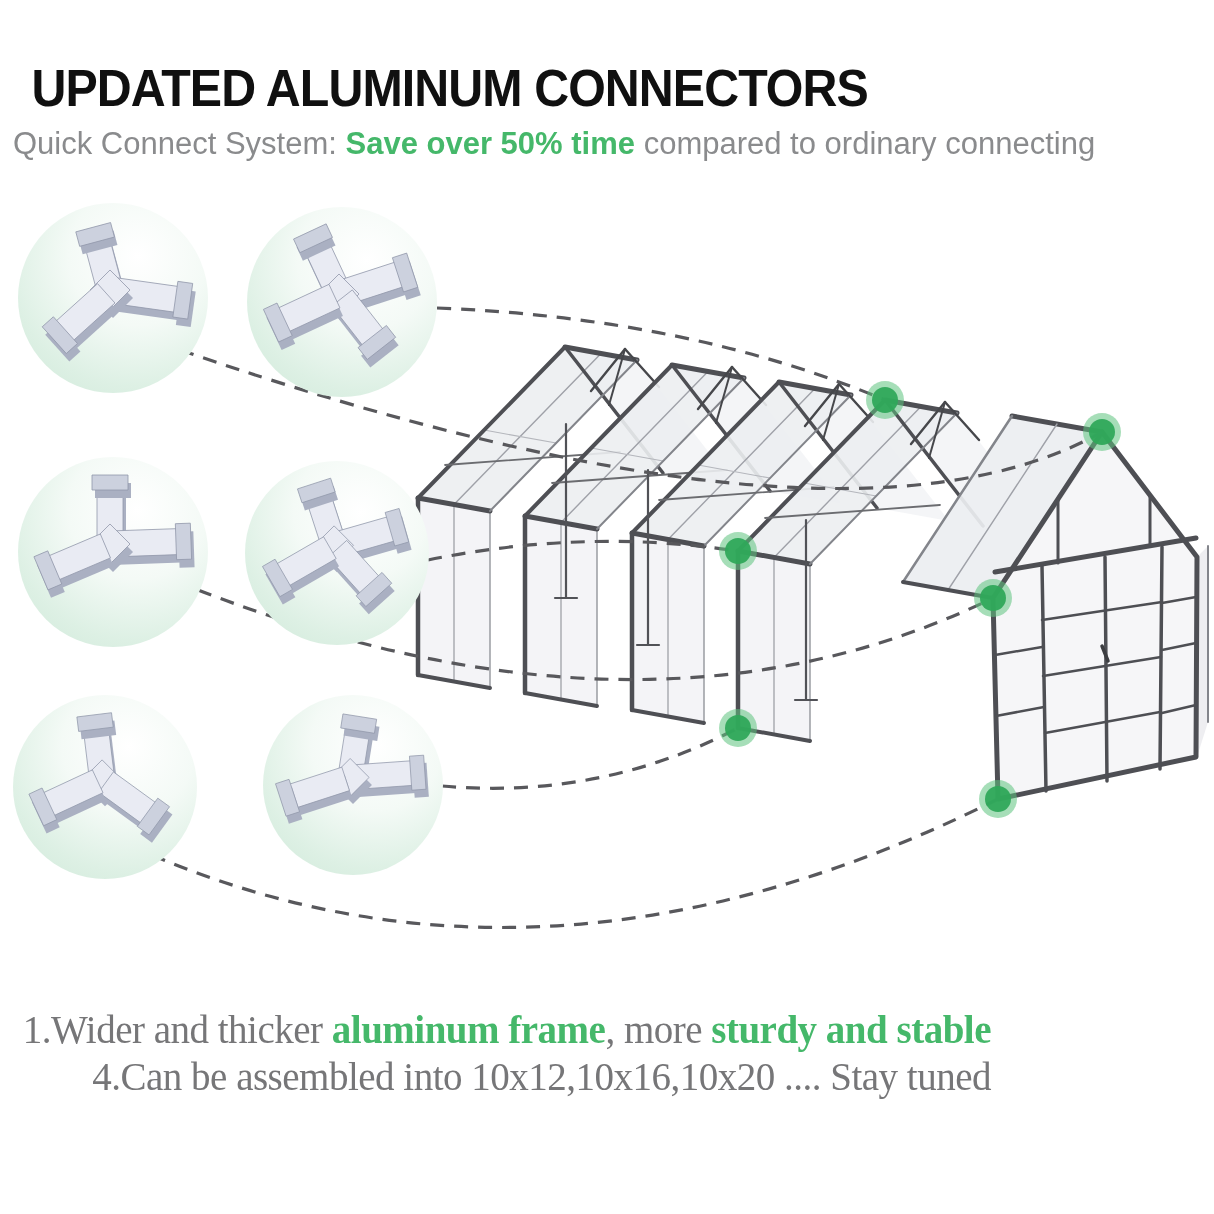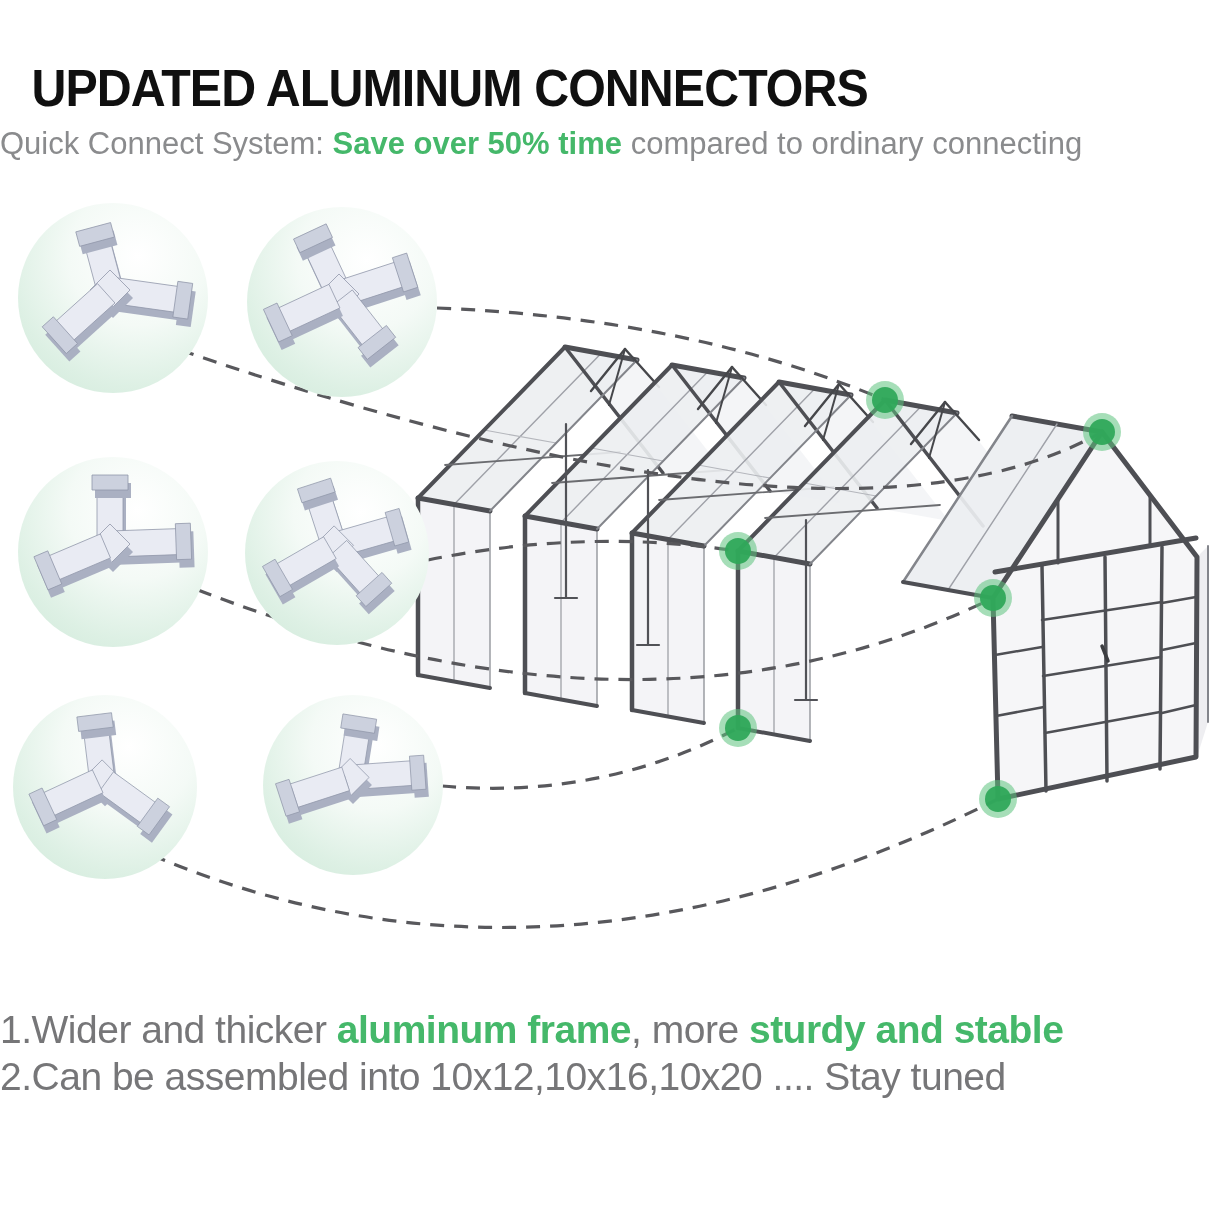--- a/index.html
+++ b/index.html
@@ -2,25 +2,25 @@
 <html><head>
 <meta charset="utf-8">
 <style>
   html,body{margin:0;padding:0;background:#ffffff;}
   #page{position:relative;width:1214px;height:1214px;background:#ffffff;overflow:hidden;
         font-family:"Liberation Sans",sans-serif;}
   
   #hdr{position:absolute;top:58px;left:0;width:1214px;}
   #hdr h1{margin:0;font-size:52px;font-weight:800;color:#101010;letter-spacing:-1px;
           display:inline-block;transform:scaleX(.93);white-space:nowrap;}
-  #hdr p{margin:8px 0 0 0;font-size:31px;color:#8a8b8d;white-space:nowrap;}
+  #hdr p{margin:8px 0 0 0;font-size:31px;color:#8a8b8d;white-space:nowrap;padding-left:13px;}
   .green-b{color:#45b86a;font-weight:bold;}
   
-  #ftr{position:absolute;top:1006px;left:0;width:991px;text-align:center;
-       font-size:39px;color:#767678;line-height:47px;letter-spacing:-.5px;}
+  #ftr{position:absolute;top:1006px;left:0;width:991px;text-align:right;
+       font-size:39px;color:#767678;line-height:47px;letter-spacing:-.5px;font-family:Liberation Serif, serif;}
   #ftr div{white-space:nowrap;}
   
   #scene{position:absolute;left:0;top:0;width:1214px;height:1214px;}
   
   .badge{position:absolute;border-radius:50%;
          background:radial-gradient(circle at 63% 28%, #ffffff 0%, #f4faf6 38%, #ddf0e4 72%, #cfe9d9 100%);}
   .badge svg{position:absolute;left:0;top:0;width:100%;height:100%;}
 </style>
 </head>
 <body>
@@ -300,16 +300,16 @@
             <polygon points="-11.772503508350084,-18.818649739962257 -67.88483796976415,-0.5866470718403551 -59.85039611601551,24.140822351833634 -3.7380616546014496,5.908819683711734" fill="#e9ebf3" stroke="#9097a9" stroke-width="0.8"></polygon>
             <polygon points="-64.52780990904857,2.0400363579339817 -78.79365765347588,6.675291273558198 -67.66904585597776,40.91332586018372 -53.403198111550466,36.2780709445595" fill="#aab0c2" stroke="none" stroke-width="0.8"></polygon>
             <polygon points="-67.52780990904857,-5.959963642066018 -81.79365765347588,-1.324708726441802 -70.66904585597776,32.91332586018372 -56.403198111550466,28.278070944559502" fill="#ccd1de" stroke="#9097a9" stroke-width="0.8"></polygon>
           </g>
         </svg>
       </div>
     </div>
 
   <div id="ftr">
     <div><span>1.Wider and thicker </span><span class="green-b">aluminum frame</span><span>, more </span><span class="green-b">sturdy and stable</span></div>
-    <div>2.Can be assembled into 10x12,10x16,10x20 .... Stay tuned</div>
+    <div>4.Can be assembled into 10x12,10x16,10x20 .... Stay tuned</div>
   </div>
 
 </div>
 
 </body></html>

